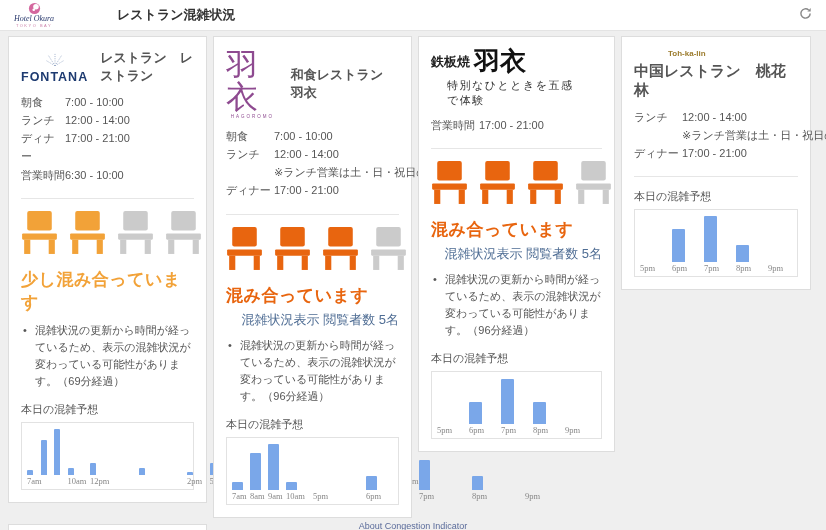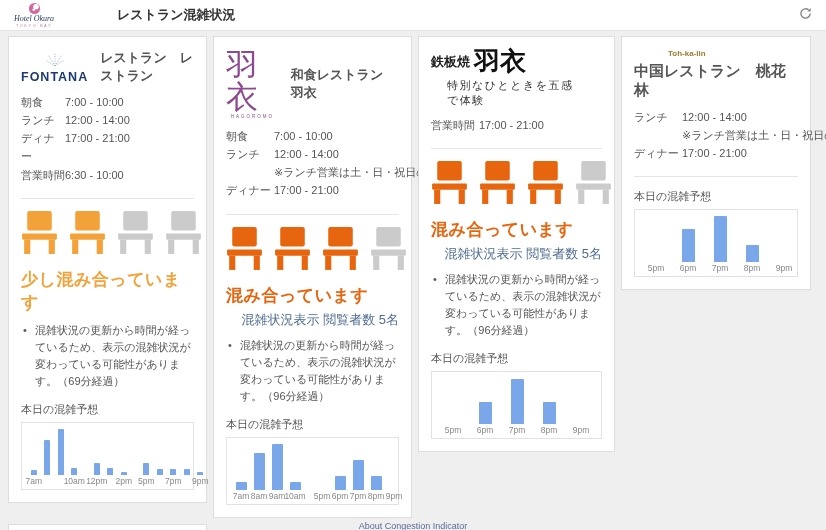--- a/index.html
+++ b/index.html
@@ -60,22 +60,22 @@
   .notice { list-style:none; margin:8px 0 4px; }
   .notice li { font-size:11px; color:#555; line-height:1.55; padding-left:14px; position:relative; }
   .notice li::before { content:"•"; position:absolute; left:2px; color:#555; }
 
   .nodata, .closed { font-size:15px; color:#9a9a9a; line-height:1.6; margin:4px 0 10px; }
 
   
   .forecast-title { font-size:11px; color:#555; margin:12px 0 5px; }
   .chart-box { border:1px solid #e2e2e2; background:#fff; height:68px; display:flex; align-items:flex-end; padding:5px 5px 2px; }
   .cgroup { display:flex; align-items:flex-end; }
-  .cgroup + .cgroup { margin-left:9px; }
-  .slot { display:flex; flex-direction:column; justify-content:flex-end; align-items:center; }
+  .cgroup + .cgroup { margin-left:9px;gap:35px; }
+  .slot { display:flex; flex-direction:column; justify-content:flex-end; align-items:flex-start;font-family:Liberation Serif, serif; }
   .bar { border-radius:1px 1px 0 0; }
   .xlab { height:12px; font-size:8.5px; color:#888; white-space:nowrap; line-height:12px; }
   .card-fontana .slot { width:13.5px; }
   .card-fontana .bar { width:6px; }
   .card-hagoromo .slot { width:18px; }
   .card-hagoromo .bar { width:11px; }
   .card-teppanyaki .slot { width:32px; }
   .card-teppanyaki .bar { width:13px; }
   .card-tohkalin .slot { width:32px; }
   .card-tohkalin .bar { width:13px; }

